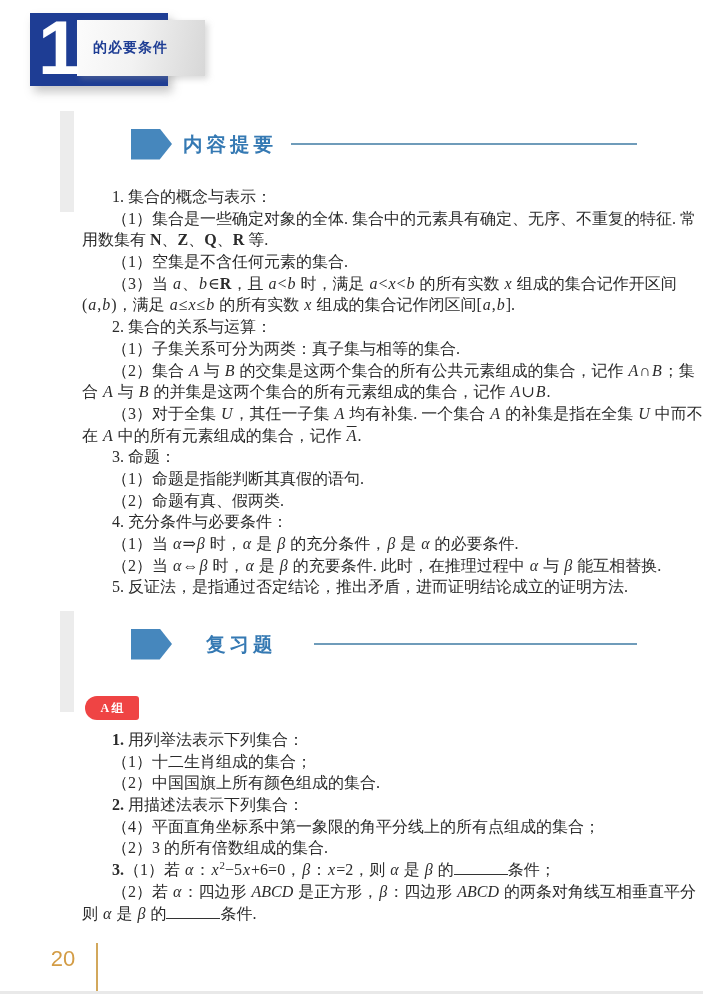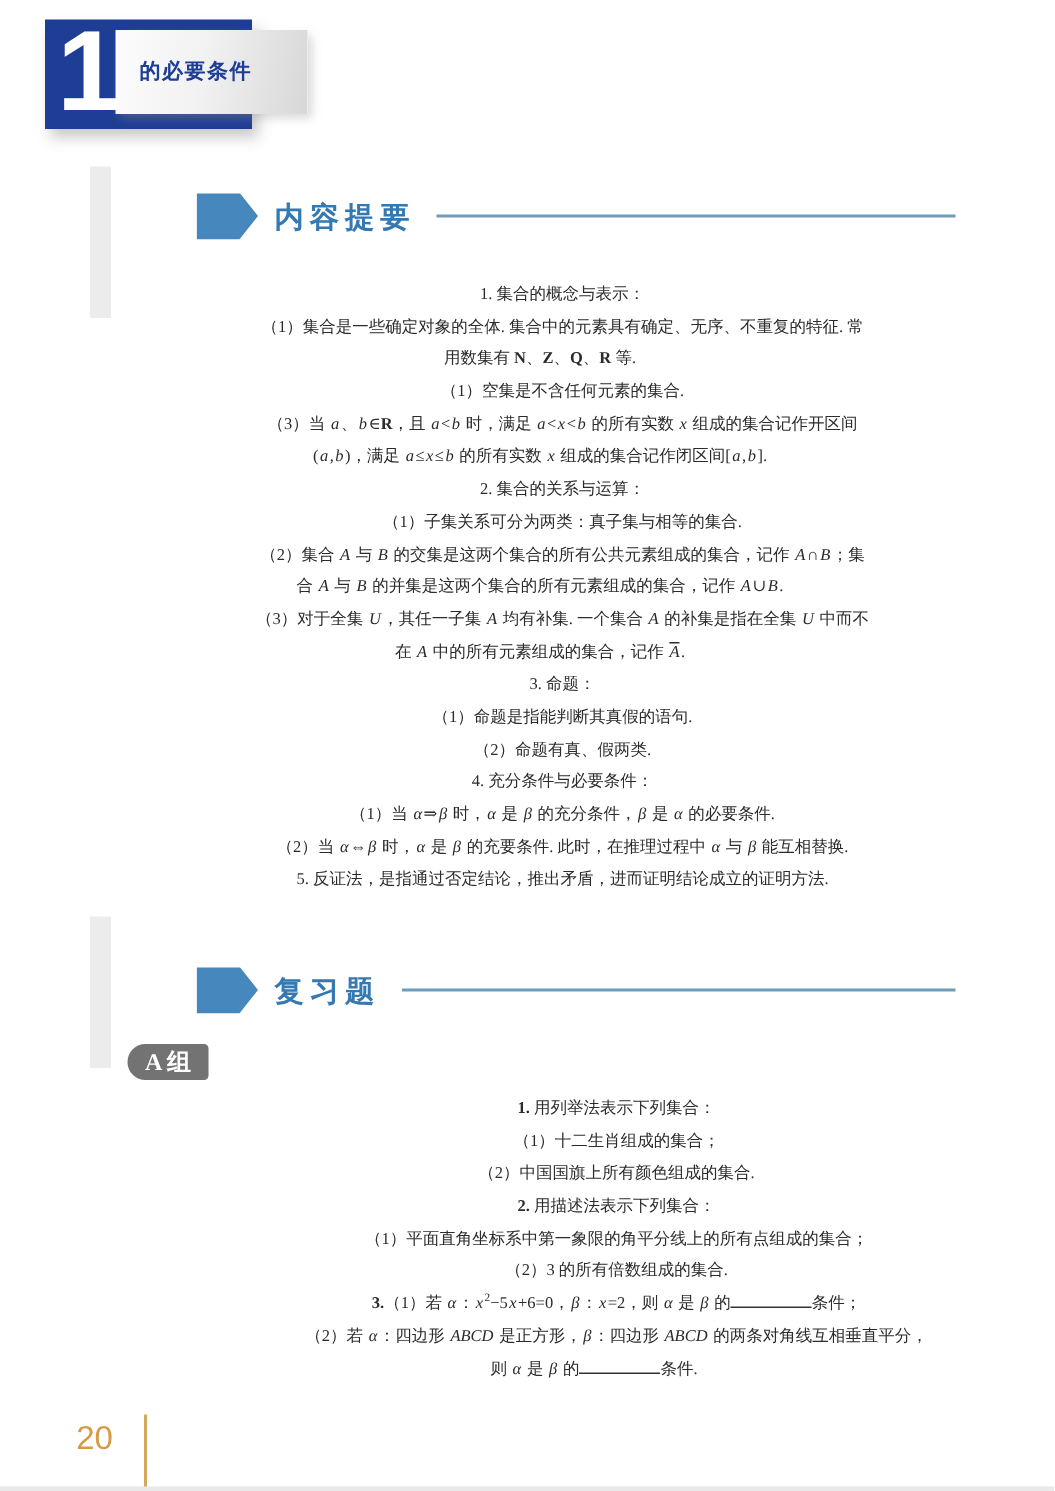--- a/index.html
+++ b/index.html
@@ -32,47 +32,47 @@
     font-family:"Liberation Sans","DejaVu Sans",sans-serif;
     font-weight:bold;font-size:14px;letter-spacing:1px;color:var(--navy);
   }
   
   .strip{position:absolute;left:60px;width:14px;height:101px;background:var(--strip);}
   #strip1{top:111px;} #strip2{top:611px;}
   .sec-header{
     position:absolute;left:83px;right:66px;height:32px;
     display:flex;align-items:center;padding-left:48px;
   }
-  #hdr1{top:128px;} #hdr2{top:644px;}
+  #hdr1{top:128px;} #hdr2{top:628px;gap:23px;}
   .arrow{
     flex:none;width:41px;height:31px;background:var(--arrow);
     clip-path:polygon(0 0,70% 0,100% 50%,70% 100%,0 100%);
   }
   .sec-title{
     margin:0 14px 0 11px;flex:none;
     font-family:"Liberation Sans","DejaVu Sans",sans-serif;
     font-weight:bold;font-size:19.5px;letter-spacing:4px;color:var(--titleblue);
   }
   .rule{flex:1;height:2px;background:var(--rule);}
   
-  .body{position:absolute;left:82px;width:556px;font-size:11px;text-align:center;}
-  #body1{top:186px;} #body2{top:729px;margin-left:36px;}
+  .body{position:absolute;left:82px;width:556px;font-size:16px;}
+  #body1{top:186px;} #body2{top:729px;}
   .line{height:21.7px;line-height:21.7px;white-space:nowrap;}
   .line.ind{padding-left:30px;}
   i{font-family:"Liberation Serif","DejaVu Serif",serif;font-style:italic;padding:0 1px;}
   b{font-weight:bold;}
   sup{font-size:68%;vertical-align:super;line-height:0;}
   .ov{text-decoration:overline;}
   .blank{display:inline-block;width:54px;height:.85em;border-bottom:1.3px solid #333;}
   
   .badge{
     position:absolute;left:85px;top:696px;width:54px;height:24px;
-    background:#737373;border-radius:12px 3px 3px 12px;
+    background:#ef4444;border-radius:12px 3px 3px 12px;
     color:#fff;font-family:"Liberation Serif","DejaVu Serif",serif;
-    font-weight:bold;font-size:16px;display:flex;align-items:center;justify-content:center;
+    font-weight:bold;font-size:12px;display:flex;align-items:center;justify-content:center;
   }
   
   .pagenum{
     position:absolute;left:46px;top:946px;width:34px;text-align:center;
     font-family:"Liberation Sans","DejaVu Sans",sans-serif;
     font-size:22px;color:var(--gold);
   }
   .footline{position:absolute;left:96px;top:943px;width:2px;height:49px;background:var(--goldline);}
   .pageedge{position:absolute;left:0;right:0;bottom:0;height:3px;background:#e9e9e9;}
 </style>
@@ -123,21 +123,21 @@
     <div class="rule"></div>
   </div>
 
   <div class="badge">A 组</div>
 
   <div class="body" id="body2">
       <div class="line ind"><b>1.</b> 用列举法表示下列集合：</div>
       <div class="line ind">（1）十二生肖组成的集合；</div>
       <div class="line ind">（2）中国国旗上所有颜色组成的集合.</div>
       <div class="line ind"><b>2.</b> 用描述法表示下列集合：</div>
-      <div class="line ind">（1）平面直角坐标系中第一象限的角平分线上的所有点组成的集合；</div>
+      <div class="line ind">（4）平面直角坐标系中第一象限的角平分线上的所有点组成的集合；</div>
       <div class="line ind">（2）3 的所有倍数组成的集合.</div>
       <div class="line ind"><b>3.</b>（1）若 <i>α</i>：<i>x</i><sup>2</sup>−5<i>x</i>+6=0，<i>β</i>：<i>x</i>=2，则 <i>α</i> 是 <i>β</i> 的<span class="blank"></span>条件；</div>
       <div class="line ind">（2）若 <i>α</i>：四边形 <i>ABCD</i> 是正方形，<i>β</i>：四边形 <i>ABCD</i> 的两条对角线互相垂直平分，</div>
       <div class="line">则 <i>α</i> 是 <i>β</i> 的<span class="blank"></span>条件.</div>
     </div>
 
   <div class="pagenum">20</div>
   <div class="footline"></div>
   <div class="pageedge"></div>
 </div>

